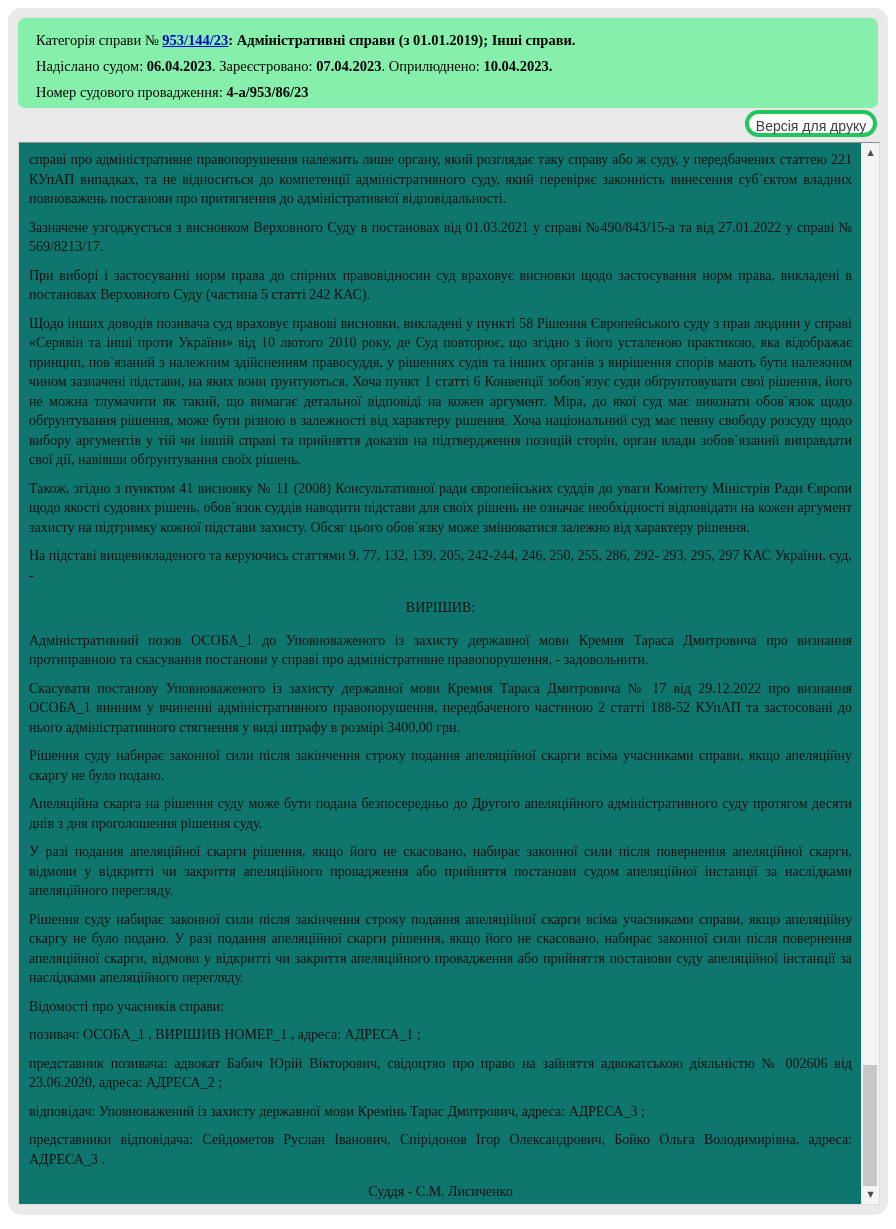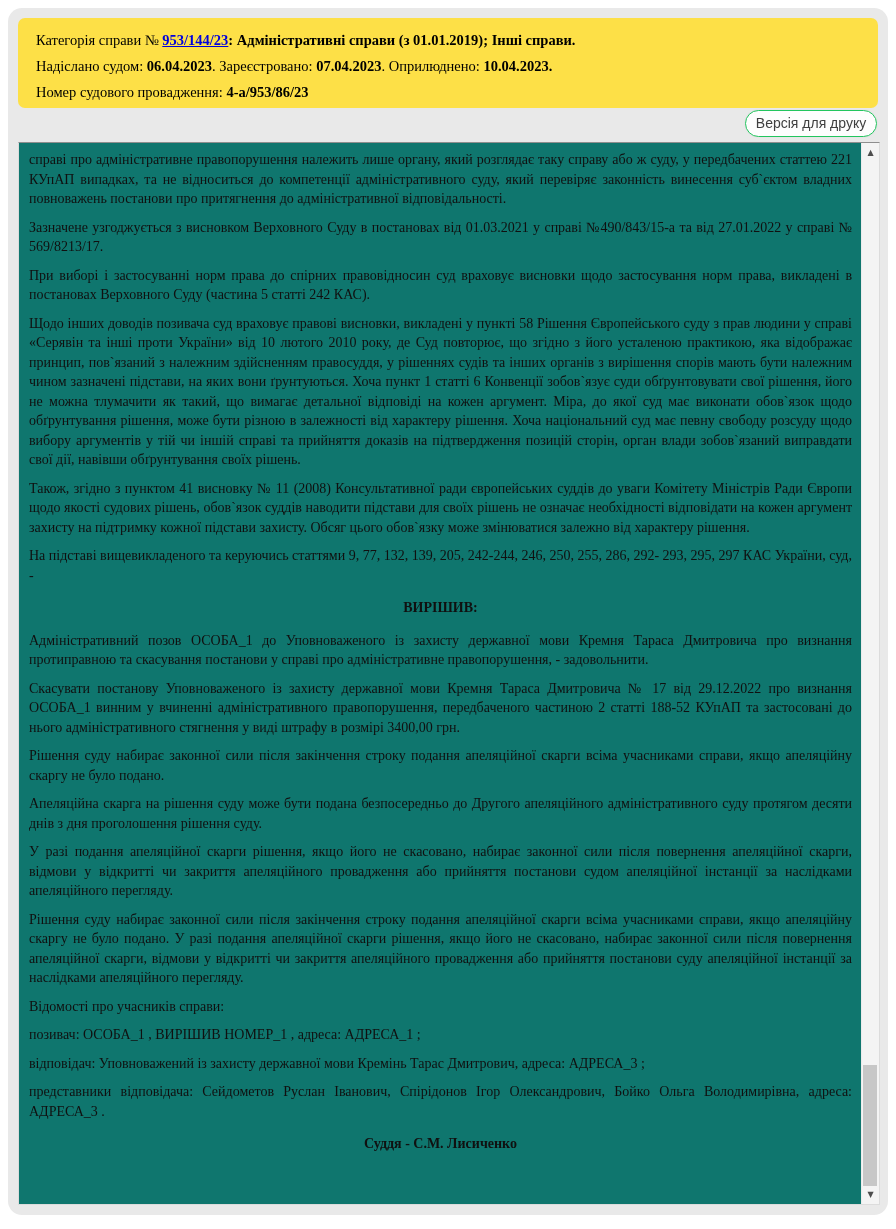--- a/index.html
+++ b/index.html
@@ -9,51 +9,51 @@
     font-family:"Liberation Serif", serif;
     position:relative;
     overflow:hidden;
   }
   .card{
     position:absolute;left:8px;top:8px;width:880px;height:1207px;
     background:#e9e9e9;border-radius:14px;
   }
   .header-panel{
     position:absolute;left:10px;top:10px;right:10px;height:90px;
-    background:#fde047;border-radius:7px;
+    background:#86efac;border-radius:7px;
     padding:9px 18px 0 18px;box-sizing:border-box;
     font-size:14.5px;color:#000;
   }
   .hline{line-height:26px;white-space:nowrap;}
   .hline .b{font-weight:bold;}
   .case-link{
     color:#0000dd;font-weight:bold;text-decoration:underline;cursor:pointer;
   }
   .print-btn{
     position:absolute;top:102px;right:11px;width:132px;height:27px;
-    background:#fdfdfd;border:1px solid #22c55e;border-radius:14px;
+    background:#fdfdfd;border:4px solid #22c55e;border-radius:14px;
     font-family:"Liberation Sans", sans-serif;font-size:14px;color:#3f3f3f;
     text-align:center;line-height:25px;cursor:pointer;padding:0;
     box-shadow:0 0 2px rgba(0,0,0,0.06);
   }
   .doc-area{
     position:absolute;left:10px;top:134px;width:862px;height:1063px;
     background:#0f766e;box-sizing:border-box;
     border:1px solid #dcdcdc;border-top:1px solid #8e8e8e;
   }
   .doc-content{
     position:absolute;left:0;top:0;right:17px;bottom:0;
     padding:7px 10px 8px 10px;box-sizing:border-box;
     overflow:hidden;
     font-size:14px;line-height:19.5px;color:#101010;
     text-align:justify;
   }
   .doc-content p.para{margin:0 0 9px 0;}
   .doc-content p.center{
-    text-align:center;font-weight:bold;margin:13px 0 13px 0;
+    text-align:center;font-weight:normal;margin:13px 0 13px 0;
   }
   .scrollbar{
     position:absolute;top:0;right:0;bottom:0;width:17px;
     background:#f4f4f4;border-left:1px solid #ebebeb;
   }
   .sb-up,.sb-down{
     position:absolute;left:0;width:100%;height:17px;
     font-size:8px;color:#4d4d4d;text-align:center;line-height:17px;
     font-family:"DejaVu Sans", sans-serif;cursor:pointer;user-select:none;
   }
@@ -87,20 +87,21 @@
         <p class="para">На підставі вищевикладеного та керуючись статтями 9, 77, 132, 139, 205, 242-244, 246, 250, 255, 286, 292- 293, 295, 297 КАС України, суд, -</p>
         <p class="para center">ВИРІШИВ:</p>
         <p class="para">Адміністративний позов ОСОБА_1 до Уповноваженого із захисту державної мови Кремня Тараса Дмитровича про визнання протиправною та скасування постанови у справі про адміністративне правопорушення, - задовольнити.</p>
         <p class="para">Скасувати постанову Уповноваженого із захисту державної мови Кремня Тараса Дмитровича № 17 від 29.12.2022 про визнання ОСОБА_1 винним у вчиненні адміністративного правопорушення, передбаченого частиною 2 статті 188-52 КУпАП та застосовані до нього адміністративного стягнення у виді штрафу в розмірі 3400,00 грн.</p>
         <p class="para">Рішення суду набирає законної сили після закінчення строку подання апеляційної скарги всіма учасниками справи, якщо апеляційну скаргу не було подано.</p>
         <p class="para">Апеляційна скарга на рішення суду може бути подана безпосередньо до Другого апеляційного адміністративного суду протягом десяти днів з дня проголошення рішення суду.</p>
         <p class="para">У разі подання апеляційної скарги рішення, якщо його не скасовано, набирає законної сили після повернення апеляційної скарги, відмови у відкритті чи закриття апеляційного провадження або прийняття постанови судом апеляційної інстанції за наслідками апеляційного перегляду.</p>
         <p class="para">Рішення суду набирає законної сили після закінчення строку подання апеляційної скарги всіма учасниками справи, якщо апеляційну скаргу не було подано. У разі подання апеляційної скарги рішення, якщо його не скасовано, набирає законної сили після повернення апеляційної скарги, відмови у відкритті чи закриття апеляційного провадження або прийняття постанови суду апеляційної інстанції за наслідками апеляційного перегляду.</p>
         <p class="para">Відомості про учасників справи:</p>
         <p class="para">позивач: ОСОБА_1 , ВИРІШИВ НОМЕР_1 , адреса: АДРЕСА_1 ;</p>
+        <p class="para">представник позивача: адвокат Бабич Юрій Вікторович, свідоцтво про право на зайняття адвокатською діяльністю № 002606 від 23.06.2020, адреса: АДРЕСА_2 ;</p>
         <p class="para">відповідач: Уповноважений із захисту державної мови Кремінь Тарас Дмитрович, адреса: АДРЕСА_3 ;</p>
         <p class="para">представники відповідача: Сейдометов Руслан Іванович, Спірідонов Ігор Олександрович, Бойко Ольга Володимирівна, адреса: АДРЕСА_3 .</p>
         <p class="para center">Суддя - С.М. Лисиченко</p>
       </div>
 
     <div class="scrollbar">
       <div class="sb-up">▲</div>
       <div class="sb-thumb"></div>
       <div class="sb-down">▼</div>
     </div>

